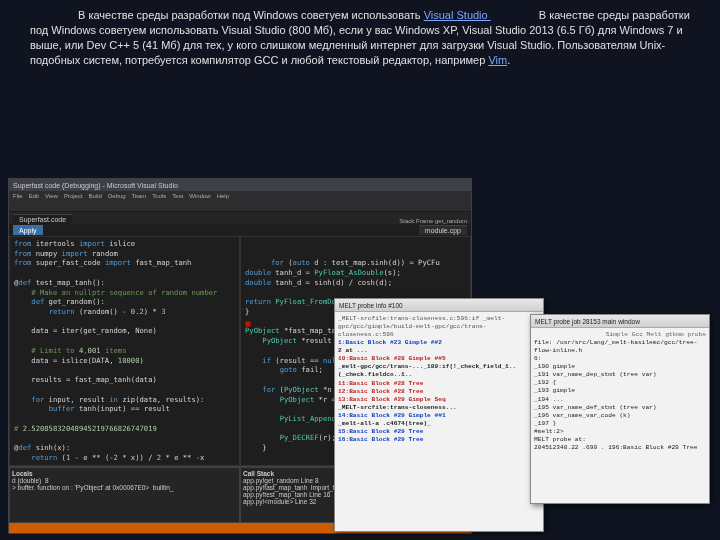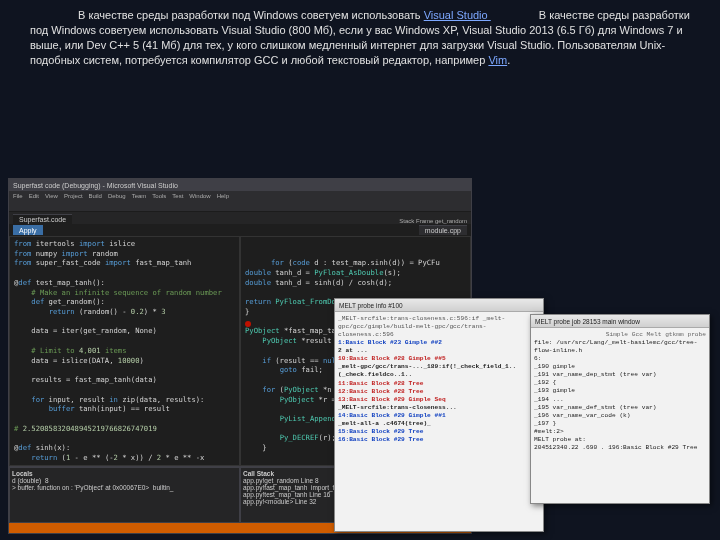--- a/index.html
+++ b/index.html
@@ -124,21 +124,21 @@
       <span class="apply-btn">Apply</span>
       <div style="flex:1"></div>
       <div class="vs-tab" style="background:#2d2d30">module.cpp</div>
     </div>
     <div class="vs-body">
       <div class="pane" id="left-code"><span class="kw">from</span> itertools <span class="kw">import</span> islice
 <span class="kw">from</span> numpy <span class="kw">import</span> random
 <span class="kw">from</span> super_fast_code <span class="kw">import</span> fast_map_tanh
 
 @<span class="kw">def</span> test_map_tanh():
-    <span class="cmt"># Make an infinite sequence of random number</span>
+    <span class="cmt"># Make an nullptr sequence of random number</span>
     <span class="kw">def</span> get_random():
         <span class="kw">return</span> (random() - <span class="num">0.2</span>) * <span class="num">3</span>
 
     data = iter(get_random, None)
 
     <span class="cmt"># Limit to <span class="num">4</span>,<span class="num">001</span> items</span>
     data = islice(DATA, <span class="num">10000</span>)
 
     results = fast_map_tanh(data)
 
@@ -146,21 +146,21 @@
         <span class="kw">buffer</span> tanh(input) == result
 
 <span class="cmt"># <span class="num">2.52085832048945219766826747019</span></span>
 
 @<span class="kw">def</span> sinh(x):
     <span class="kw">return</span> (<span class="num">1</span> - e ** (-<span class="num">2</span> * x)) / <span class="num">2</span> * e ** -x
 
 @ cosh(x):</div>
       <div class="pane" id="right-code">
         <div class="err-dot" id="err-dot" style="top: 84px;"></div>
-      <span class="kw">for</span> (<span class="kw">code</span> d : test_map.sinh(d)) = PyCFu
+      <span class="kw">for</span> (<span class="kw">auto</span> d : test_map.sinh(d)) = PyCFu
 <span class="kw">double</span> tanh_d = <span class="type">PyFloat_AsDouble</span>(s);
 <span class="kw">double</span> tanh_d = sinh(d) / cosh(d);
 
 <span class="kw">return</span> <span class="type">PyFloat_FromDouble</span>(tanh_d);
 }
 
 <span class="type">PyObject</span> *fast_map_tanh(<span class="type">PyObject</span>*, Py
     <span class="type">PyObject</span> *result = <span class="type">PyList_New</span>(<span class="num">0</span>);
 
     <span class="kw">if</span> (result == <span class="kw">nullptr</span>)

